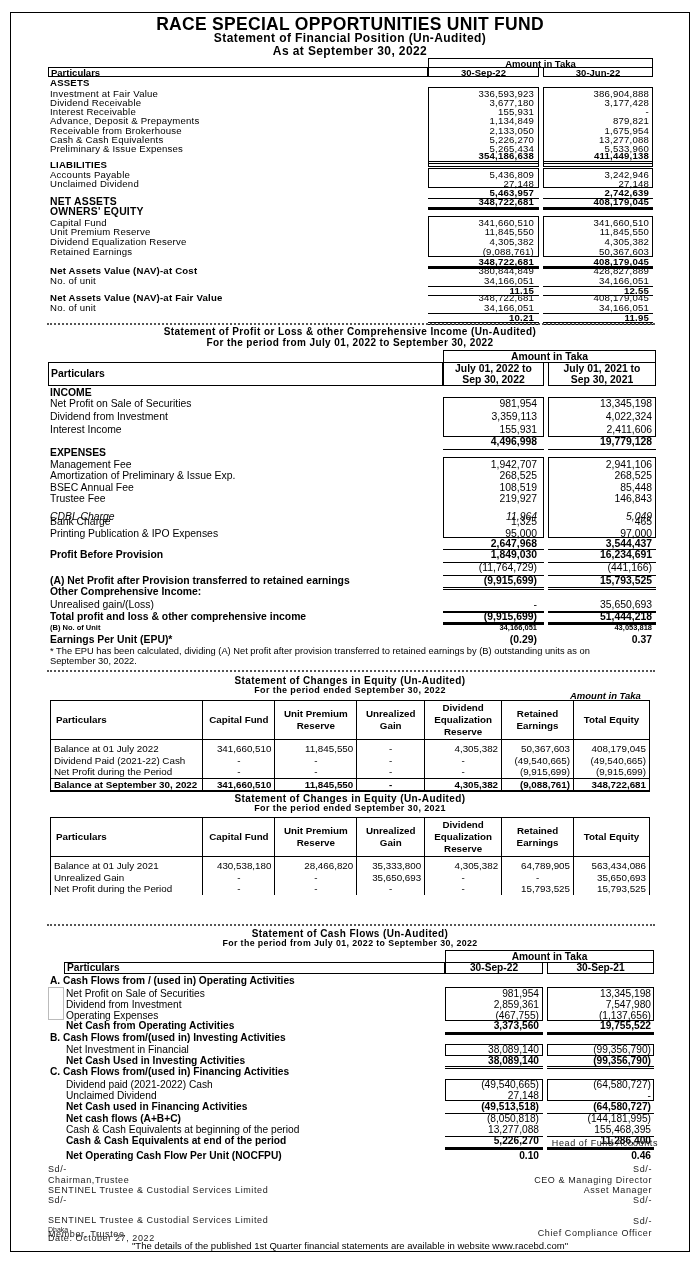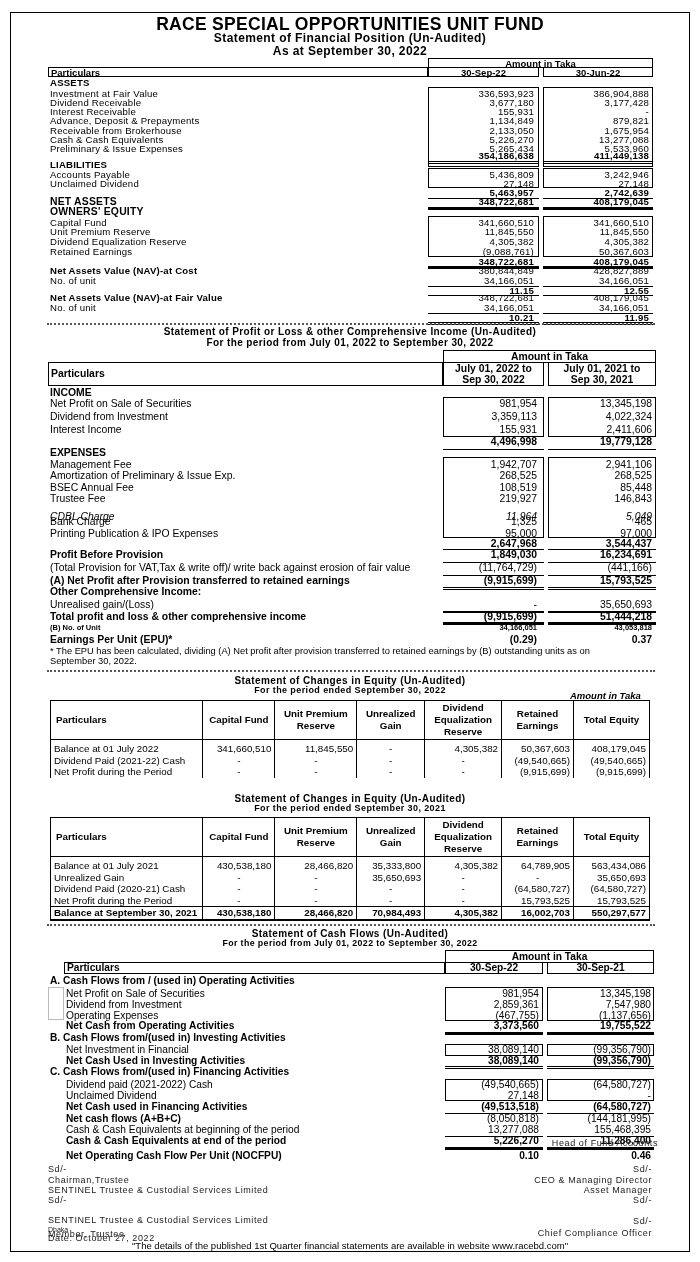--- a/index.html
+++ b/index.html
@@ -316,21 +316,20 @@
   <div class="hline" style="left:443px;top:549px;width:101px;"></div>
   <div class="hline" style="left:548px;top:549px;width:108px;"></div>
   <div class="row b" style="top:548px;width:700px;">
     <span class="lbl">Profit Before Provision</span>
     <span class="v1">1,849,030</span>
       <span class="v2">16,234,691</span>
   </div>
   <div class="hline" style="left:443px;top:562px;width:101px;"></div>
   <div class="hline" style="left:548px;top:562px;width:108px;"></div>
   <div class="row" style="top:561px;width:700px;">
-    <span class="lbl">(Total Provision for VAT,Tax &amp; write off)/ write back against erosion of fair value</span>
     <span class="v1">(11,764,729)</span>
       <span class="v2">(441,166)</span>
   </div>
   <div class="hline" style="left:443px;top:575px;width:101px;"></div>
   <div class="hline" style="left:548px;top:575px;width:108px;"></div>
   <div class="row b" style="top:574px;width:700px;">
     <span class="lbl">(A) Net Profit after Provision transferred to retained earnings</span>
     <span class="v1">(9,915,699)</span>
       <span class="v2">15,793,525</span>
   </div>
@@ -410,20 +409,29 @@
       </tr>
       <tr>
         <td class="part">Net Profit during the Period</td>
         <td class="c">-</td>
         <td class="c">-</td>
         <td class="c">-</td>
         <td class="c">-</td>
         <td>(9,915,699)</td>
         <td>(9,915,699)</td>
       </tr>
+      <tr class="total">
+        <td class="part">Balance at September 30, 2022</td>
+        <td>341,660,510</td>
+        <td>11,845,550</td>
+        <td class="c">-</td>
+        <td>4,305,382</td>
+        <td>(9,088,761)</td>
+        <td>348,722,681</td>
+      </tr>
     </tbody>
 </table>
 
 <div class="abs center h3" style="top:793px;">Statement of Changes in Equity (Un-Audited)</div>
 <div class="abs center" style="top:803px;font-size:9px;font-weight:bold;letter-spacing:0.4px;">For the period ended September 30, 2021</div>
 
 <table class="eq" style="top:817px;">
   <thead>
     <tr style="height:38px;">
       <th class="part" style="width:153px;">Particulars</th>
@@ -448,45 +456,27 @@
       <tr>
         <td class="part">Unrealized Gain</td>
         <td class="c">-</td>
         <td class="c">-</td>
         <td class="">35,650,693</td>
         <td class="c">-</td>
         <td class="c">-</td>
         <td>35,650,693</td>
       </tr>
       <tr>
-        <td class="part">Dividend Paid (2020-21) Cash</td>
-        <td class="c">-</td>
-        <td class="c">-</td>
-        <td class="c">-</td>
-        <td class="c">-</td>
-        <td>(64,580,727)</td>
-        <td>(64,580,727)</td>
-      </tr>
-      <tr>
         <td class="part">Net Profit during the Period</td>
         <td class="c">-</td>
         <td class="c">-</td>
         <td class="c">-</td>
         <td class="c">-</td>
         <td>15,793,525</td>
         <td>15,793,525</td>
-      </tr>
-      <tr class="total">
-        <td class="part">Balance at September 30, 2021</td>
-        <td>430,538,180</td>
-        <td>28,466,820</td>
-        <td>70,984,493</td>
-        <td>4,305,382</td>
-        <td>16,002,703</td>
-        <td>550,297,577</td>
       </tr>
     </tbody>
 </table>
 
 <div class="dots" style="top:924px;"></div>
 
 <div class="abs center h3" style="top:928px;">Statement of Cash Flows  (Un-Audited)</div>
 <div class="abs center" style="top:938px;font-size:8.8px;font-weight:bold;letter-spacing:0.4px;">For the period from July 01, 2022 to September 30, 2022</div>
 
 <div class="s5">

